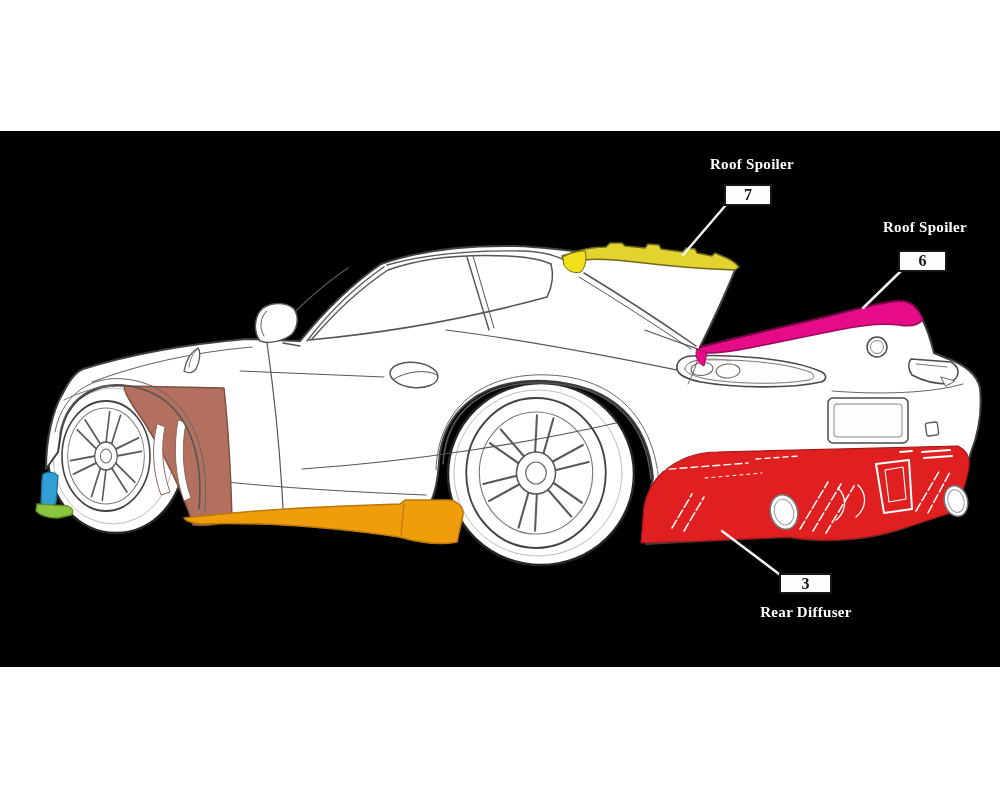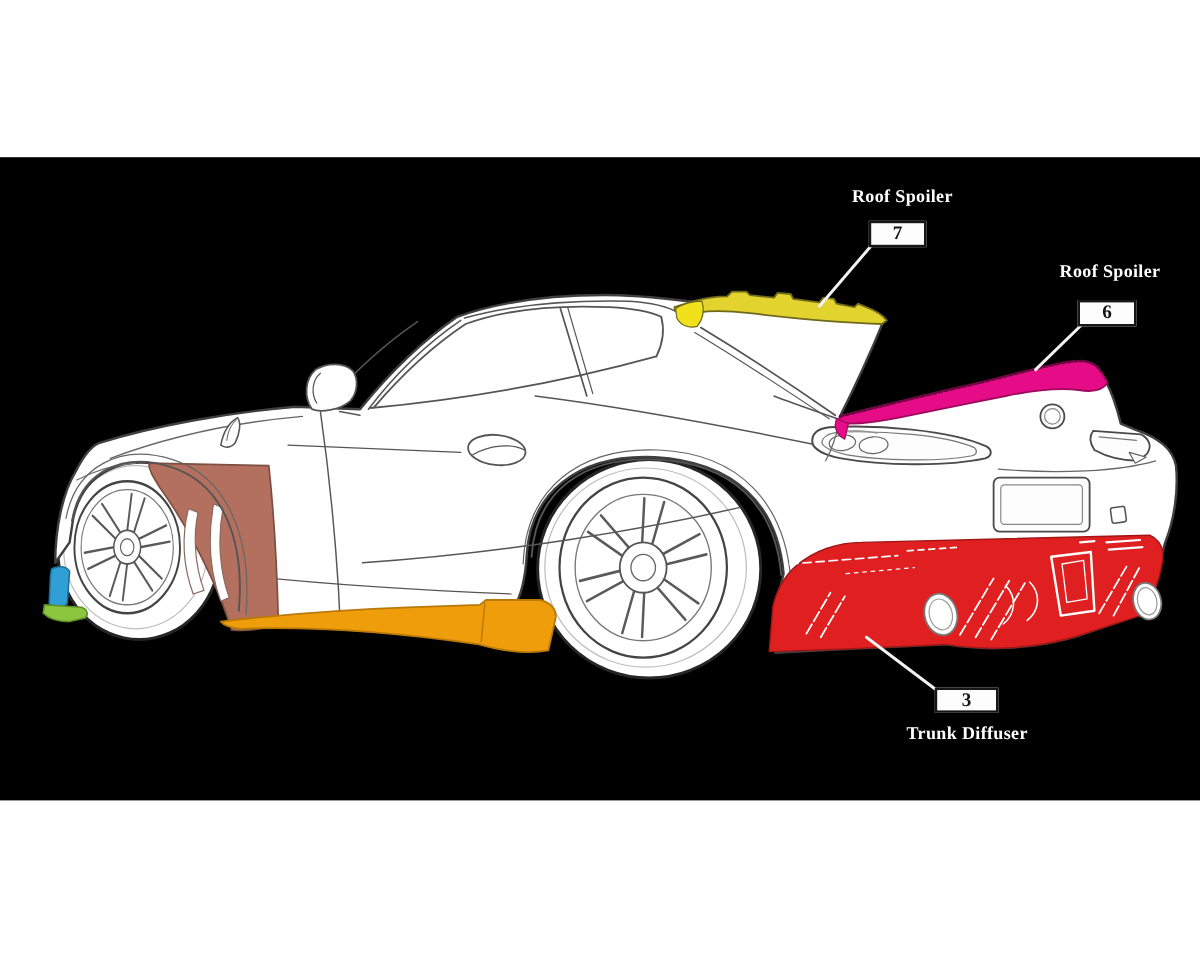--- a/index.html
+++ b/index.html
@@ -200,15 +200,15 @@
   </div>
 
   <div class="part-label" style="left:925px;top:219px;">Roof Spoiler</div>
   <div class="num-box" style="left:898px;top:250px;width:49px;height:22px;">
     <span>6</span>
   </div>
 
   <div class="num-box" style="left:779px;top:573px;width:53px;height:21px;">
     <span>3</span>
   </div>
-  <div class="part-label" style="left:806px;top:604px;">Trunk Diffuser</div>
+  <div class="part-label" style="left:806px;top:604px;">Rear Diffuser</div>
 
 </div>
 
 </body></html>

